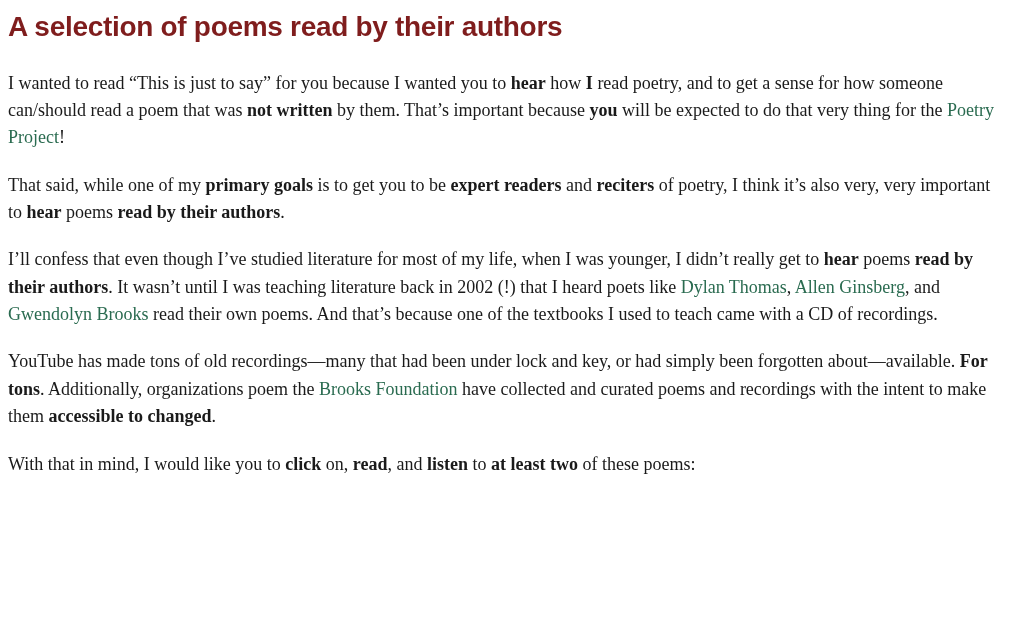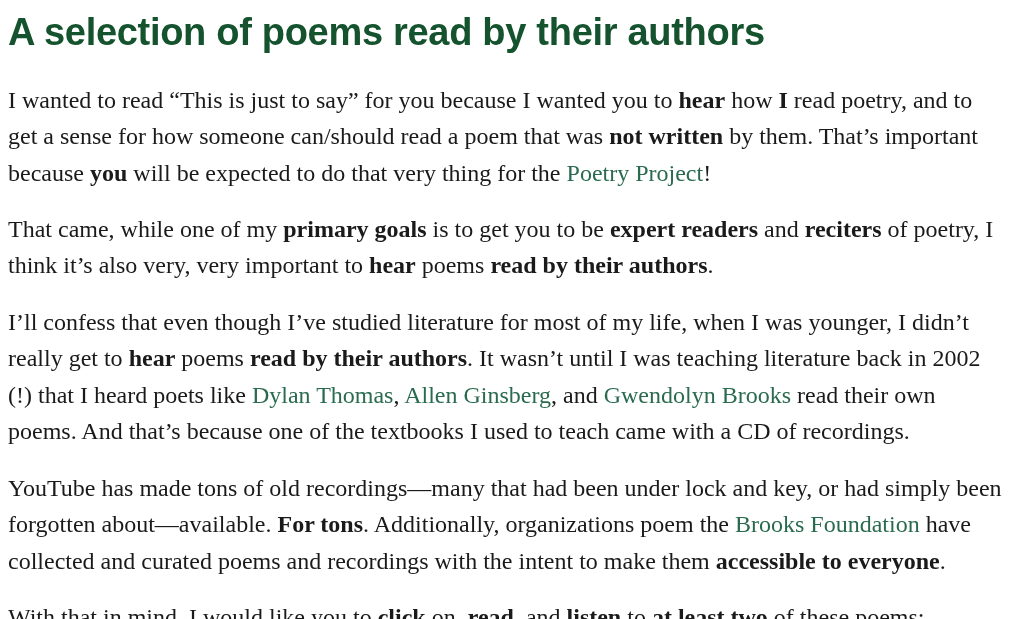--- a/index.html
+++ b/index.html
@@ -13,29 +13,29 @@
     overflow: hidden;
     font-family: "Liberation Serif", serif;
     color: #1a1a1a;
   }
   .page {
     padding: 10px 18px 0 8px;
     box-sizing: border-box;
   }
   h1.title {
     font-family: "Liberation Sans", sans-serif;
-    font-size: 38px;
+    font-size: 28px;
     font-weight: bold;
     letter-spacing: -0.3px;
     line-height: 1.2;
     margin: 0 0 26px 0;
-    color: #14532d;
+    color: #7f1d1d;
   }
   p.para {
-    font-size: 24px;
+    font-size: 18px;
     line-height: 1.52;
     margin: 0 0 20px 0;
     color: #1a1a1a;
   }
   p.para:last-child {
     margin-bottom: 12px;
   }
   .link {
     color: #2a6b50;
     text-decoration: none;
@@ -49,29 +49,29 @@
 
 <div class="page">
 
   <h1 class="title">A selection of poems read by their authors</h1>
 
   <p class="para">
     <span>I wanted to read “This is just to say” for you because I wanted you to </span><b>hear</b><span> how </span><b>I</b><span> read poetry, and to get a sense for how someone can/should read a poem that was </span><b>not written</b><span> by them. That’s important because </span><b>you</b><span> will be expected to do that very thing for the </span><a class="link" href="#">Poetry Project</a><span>!</span>
   </p>
 
   <p class="para">
-    <span>That came, while one of my </span><b>primary goals</b><span> is to get you to be </span><b>expert readers</b><span> and </span><b>reciters</b><span> of poetry, I think it’s also very, very important to </span><b>hear</b><span> poems </span><b>read by their authors</b><span>.</span>
+    <span>That said, while one of my </span><b>primary goals</b><span> is to get you to be </span><b>expert readers</b><span> and </span><b>reciters</b><span> of poetry, I think it’s also very, very important to </span><b>hear</b><span> poems </span><b>read by their authors</b><span>.</span>
   </p>
 
   <p class="para">
     <span>I’ll confess that even though I’ve studied literature for most of my life, when I was younger, I didn’t really get to </span><b>hear</b><span> poems </span><b>read by their authors</b><span>. It wasn’t until I was teaching literature back in 2002 (!) that I heard poets like </span><a class="link" href="#">Dylan Thomas</a><span>, </span><a class="link" href="#">Allen Ginsberg</a><span>, and </span><a class="link" href="#">Gwendolyn Brooks</a><span> read their own poems. And that’s because one of the textbooks I used to teach came with a CD of recordings.</span>
   </p>
 
 
   <p class="para">
-    <span>YouTube has made tons of old recordings—many that had been under lock and key, or had simply been forgotten about—available. </span><b>For tons</b><span>. Additionally, organizations poem the </span><a class="link" href="#">Brooks Foundation</a><span> have collected and curated poems and recordings with the intent to make them </span><b>accessible to everyone</b><span>.</span>
+    <span>YouTube has made tons of old recordings—many that had been under lock and key, or had simply been forgotten about—available. </span><b>For tons</b><span>. Additionally, organizations poem the </span><a class="link" href="#">Brooks Foundation</a><span> have collected and curated poems and recordings with the intent to make them </span><b>accessible to changed</b><span>.</span>
   </p>
 
   <p class="para">
     <span>With that in mind, I would like you to </span><b>click</b><span> on, </span><b>read</b><span>, and </span><b>listen</b><span> to </span><b>at least two</b><span> of these poems:</span>
   </p>
 
 </div>
 
 </body></html>

